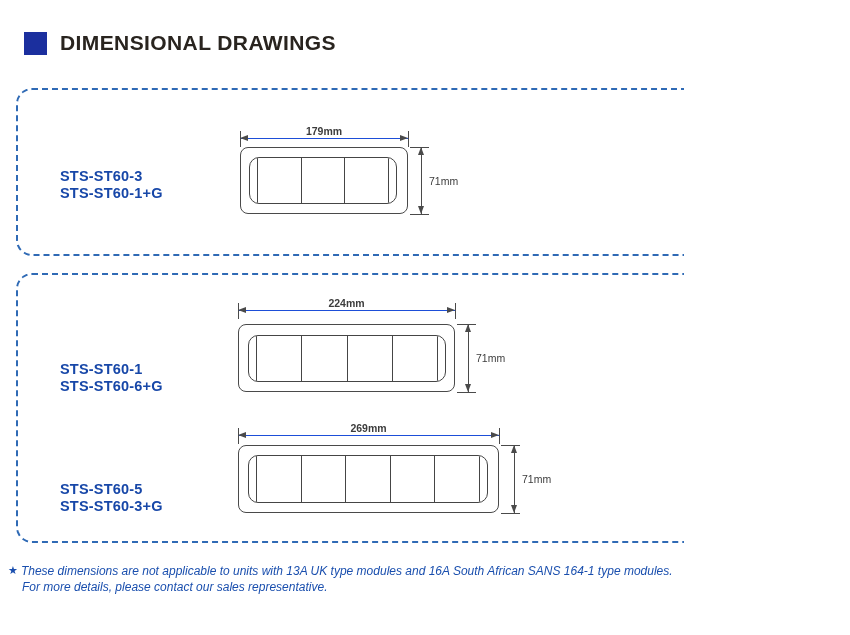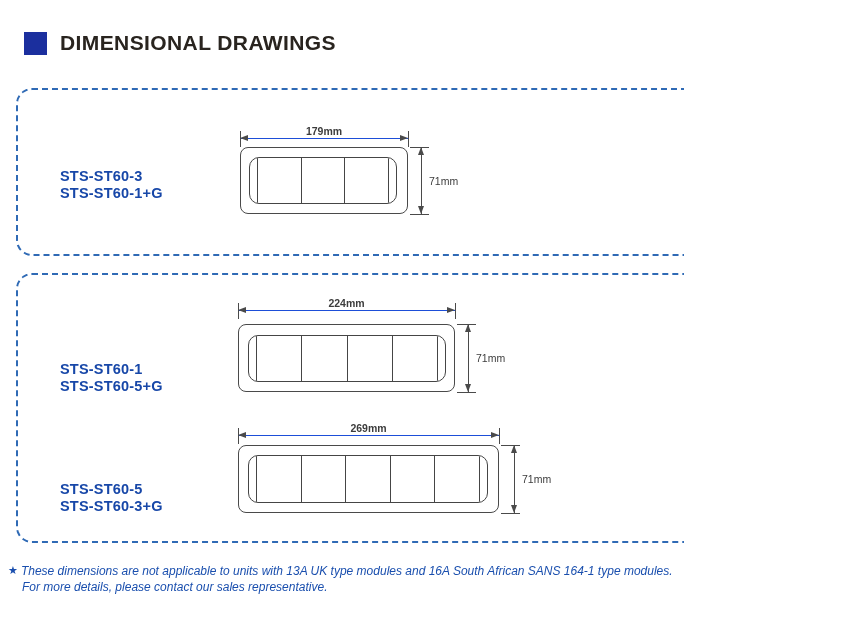--- a/index.html
+++ b/index.html
@@ -113,21 +113,21 @@
     </div>
 
     <div class="dim-v" style="left:181px; top:20px; height:67px;"></div>
     <div class="tick-h" style="left:170px; top:20px; width:19px;"></div>
     <div class="tick-h" style="left:170px; top:87px; width:19px;"></div>
     <span class="dim-label-v" style="left:189px; top:48px;">71mm</span>
   </div>
 
   <div class="model-labels" style="top:361px;">
     <div>STS-ST60-1</div>
-    <div>STS-ST60-5+G</div>
+    <div>STS-ST60-6+G</div>
   </div>
 
   <div class="drawing" style="left:238px; top:301px; width:280px; height:98px;">
     <div class="dim-h" style="top:9px; left:0; width:217px;">
       <span class="dim-label">224mm</span>
     </div>
     <div class="tick-v" style="left:0px;   top:2px; height:16px;"></div>
     <div class="tick-v" style="left:217px; top:2px; height:16px;"></div>
 
     <div class="outer-rect" style="left:0; top:23px; width:217px; height:68px;">

